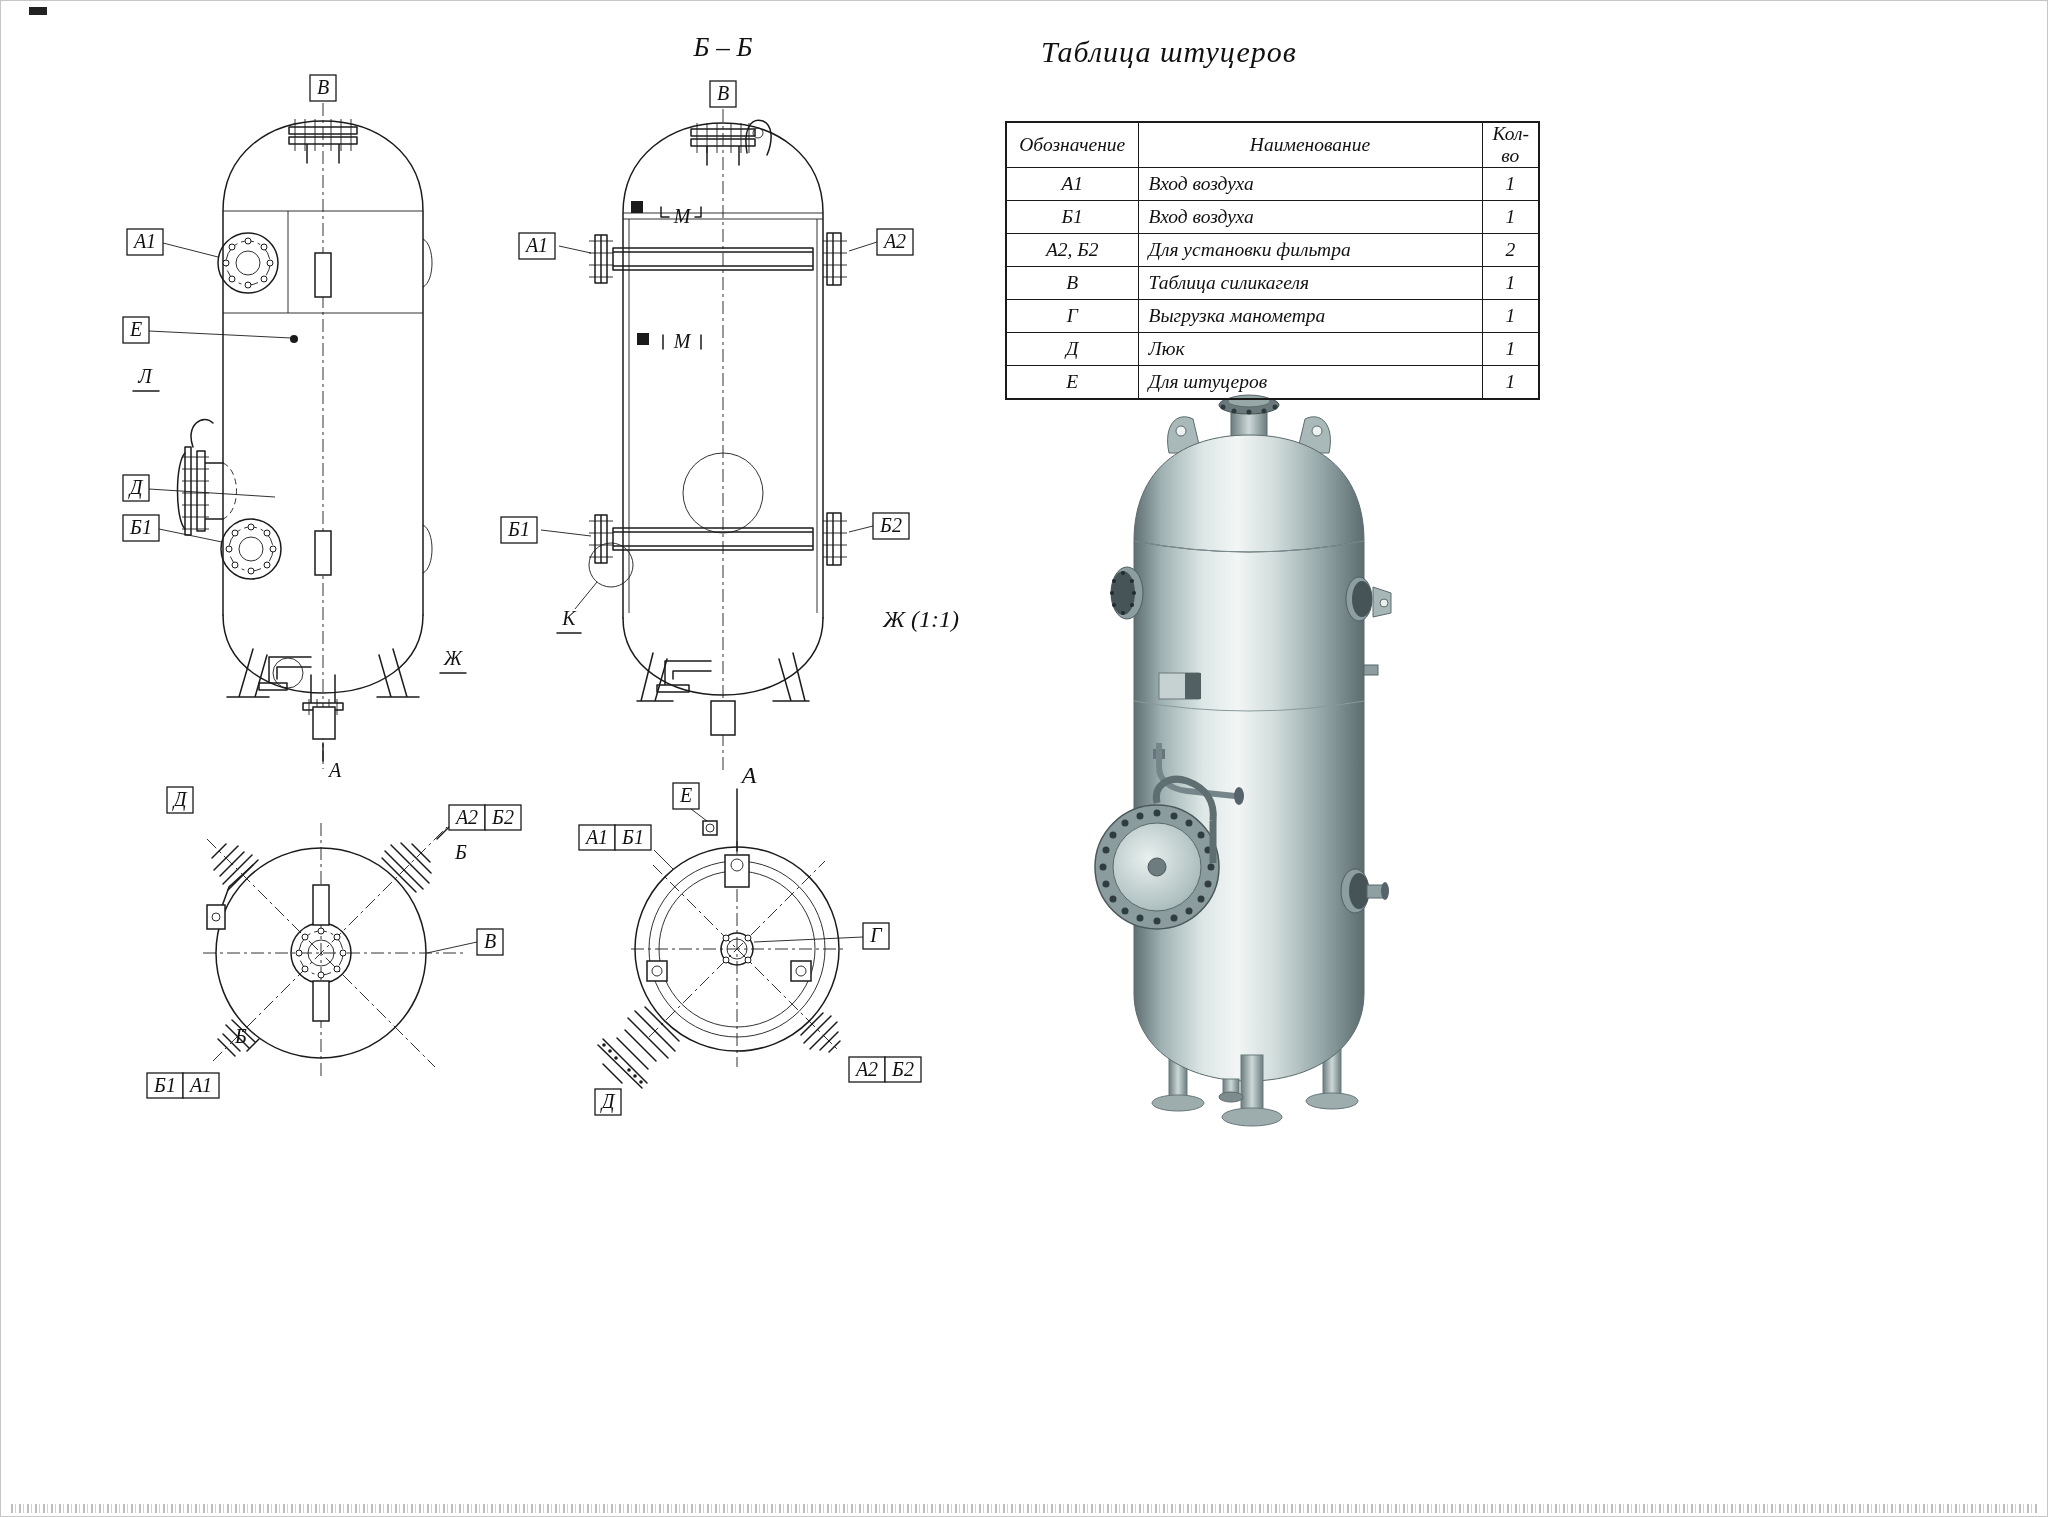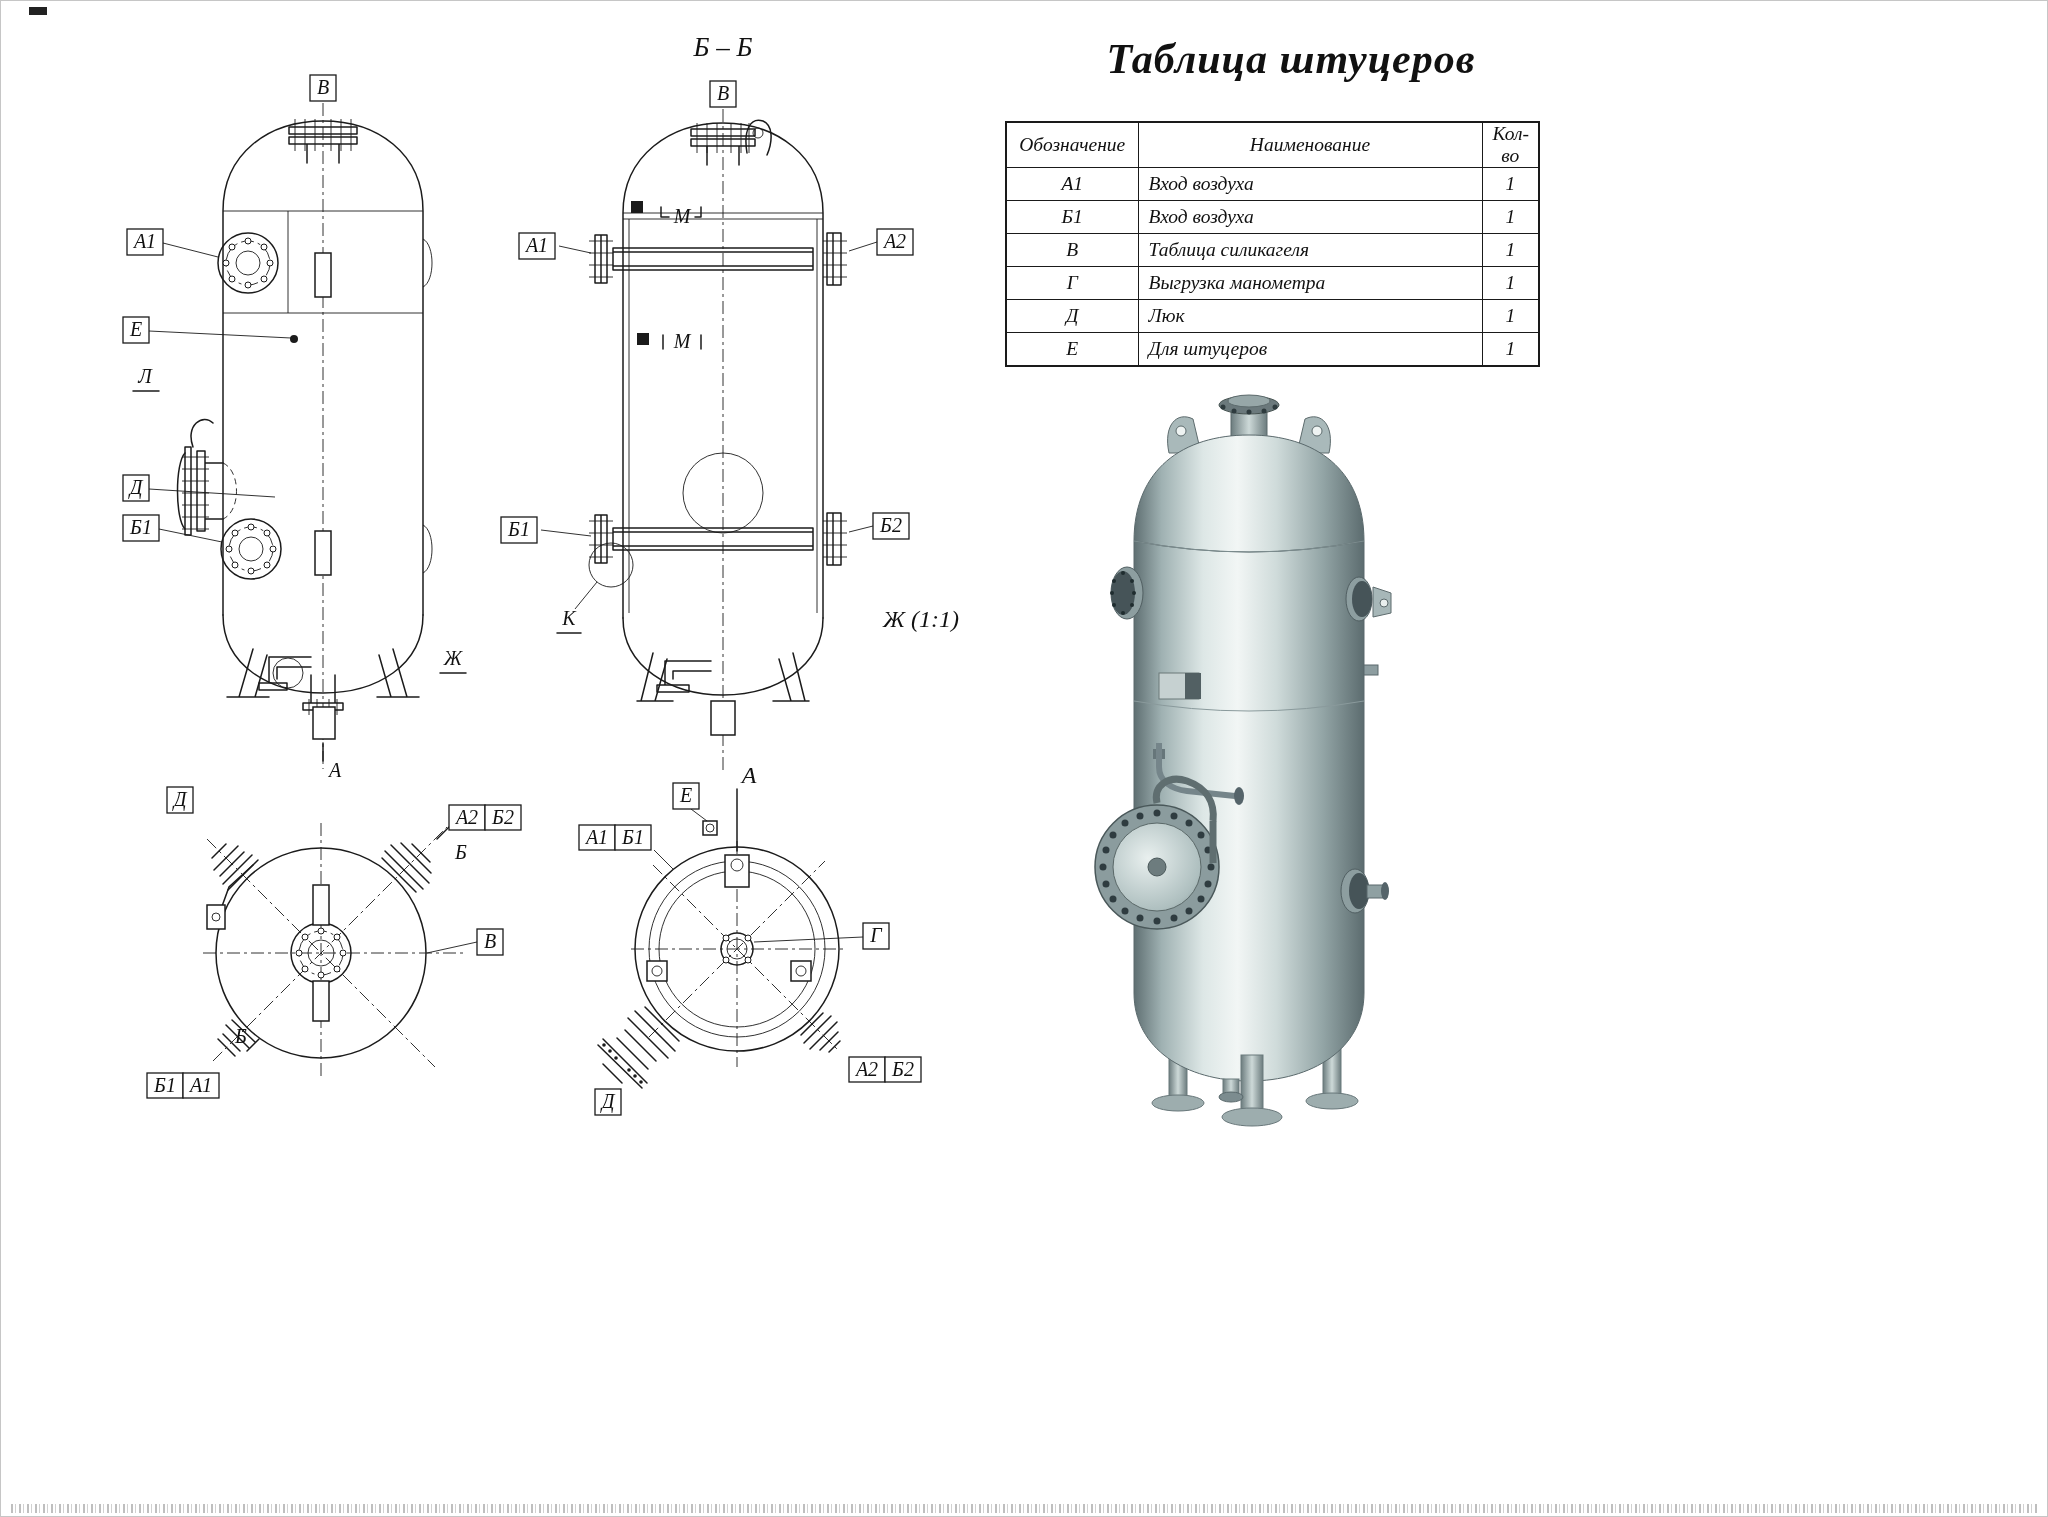--- a/index.html
+++ b/index.html
@@ -1,22 +1,22 @@
 <!DOCTYPE html>
 <html><head>
 <meta charset="utf-8">
 <style>
   * { margin:0; padding:0; box-sizing:border-box; }
   html,body { background:#ececec; }
   body { font-family:"Liberation Serif", serif; }
   .sheet { position:relative; width:2048px; height:1517px; background:#ffffff; border:1px solid #c6c6c6; overflow:hidden; }
   .drawing { position:absolute; left:0; top:0; }
 
-  .sheet-title { position:absolute; left:1040px; top:34px; width:500px; text-align:center;
-                 font-style:italic; font-size:42px; color:#111; letter-spacing:1px;font-weight:bold; }
+  .sheet-title { position:absolute; left:1040px; top:34px; width:500px; 
+                 font-style:italic; font-size:30px; color:#111; letter-spacing:1px; }
 
   .nozzle-table { position:absolute; left:1004px; top:120px; width:533px;
                   border-collapse:collapse; table-layout:fixed; border:2.5px solid #1a1a1a; }
   .nozzle-table th, .nozzle-table td { border:1.6px solid #1a1a1a; font-style:italic;
                   font-size:19.5px; color:#111; height:33px; padding:0 10px; font-weight:normal; vertical-align:middle; }
   .nozzle-table th { text-align:center; }
   .nozzle-table td.c { text-align:center; padding:0 4px; }
   .nozzle-table td.l { text-align:left;margin-left:26px; }
 
   .microtext { position:absolute; left:10px; right:10px; bottom:3px; height:9px; opacity:.55;
@@ -450,20 +450,25 @@
         <td class="c">А1</td>
         <td class="l">Вход воздуха</td>
         <td class="c">1</td>
       </tr>
       <tr>
         <td class="c">Б1</td>
         <td class="l">Вход воздуха</td>
         <td class="c">1</td>
       </tr>
       <tr>
+        <td class="c">А2, Б2</td>
+        <td class="l">Для установки фильтра</td>
+        <td class="c">2</td>
+      </tr>
+      <tr>
         <td class="c">В</td>
         <td class="l">Таблица силикагеля</td>
         <td class="c">1</td>
       </tr>
       <tr>
         <td class="c">Г</td>
         <td class="l">Выгрузка манометра</td>
         <td class="c">1</td>
       </tr>
       <tr>

